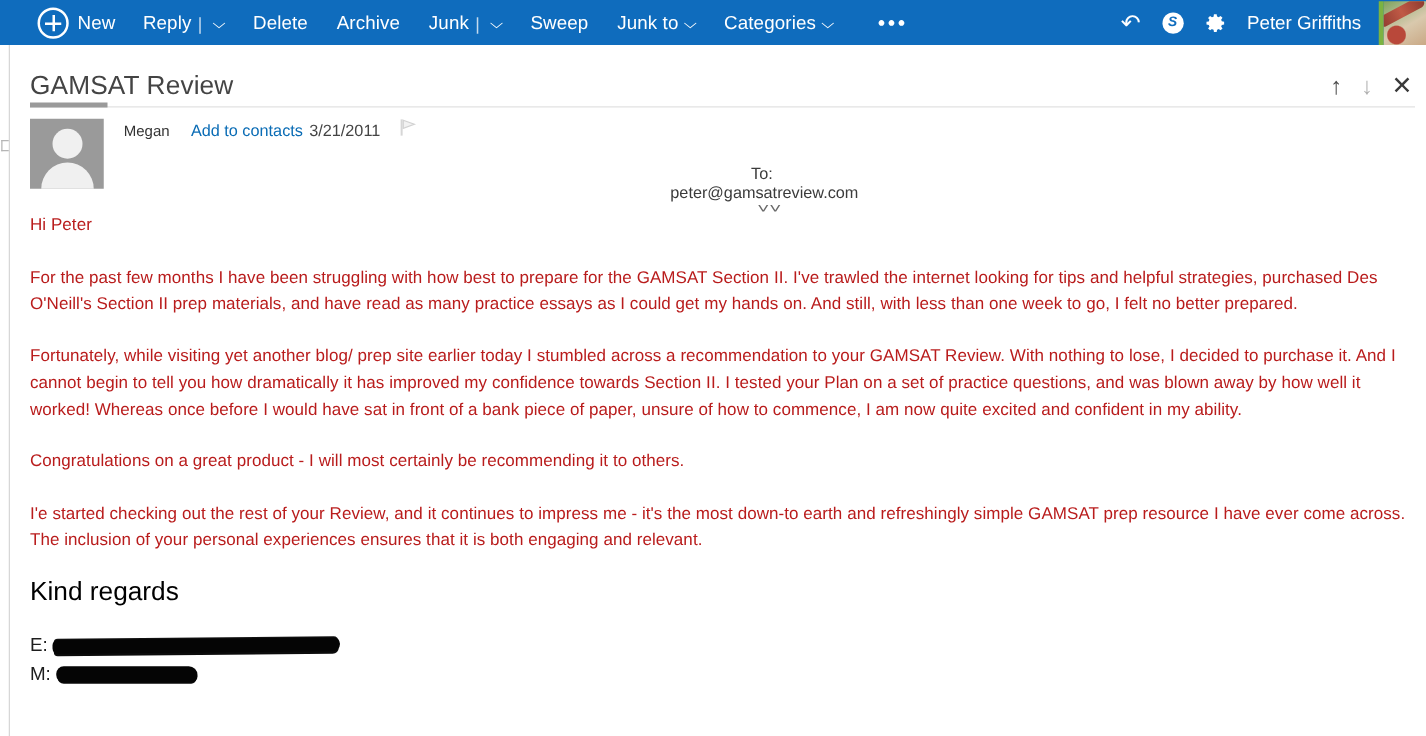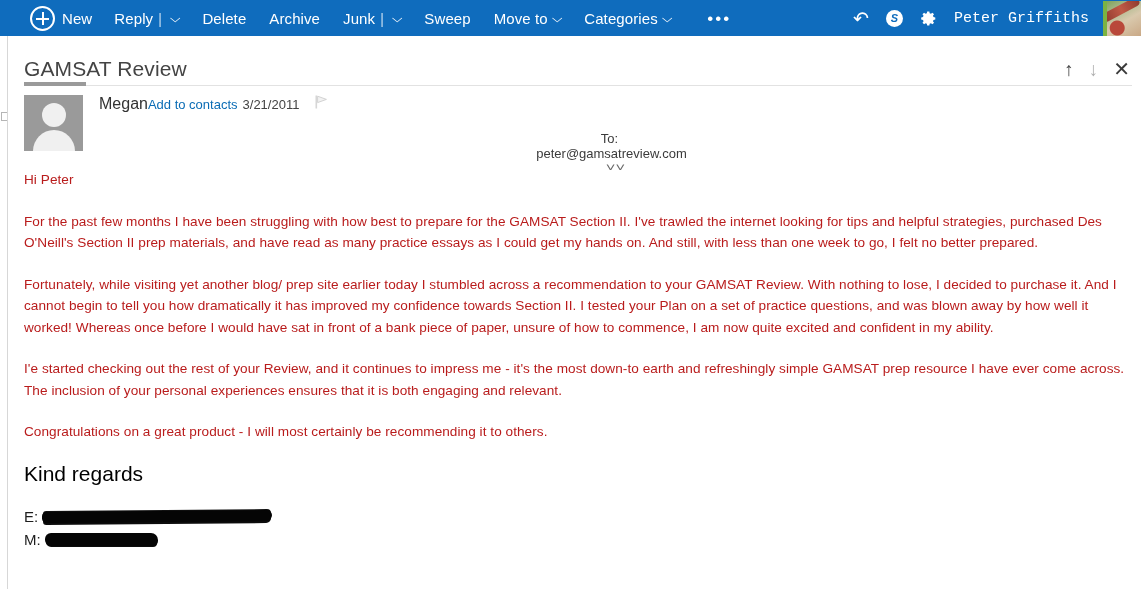--- a/index.html
+++ b/index.html
@@ -108,21 +108,20 @@
     line-height: 17px;
     text-align: center;
     display: block;
   }
   .gear-ic svg { display:block; }
   .user-name {
     color: #ffffff;
     font-size: 15px;
     margin-right: 14px;
     white-space: nowrap;
-    font-family: Liberation Mono, monospace;
   }
   .avatar-photo {
     width: 34px;
     height: 36px;
     flex: none;
     background:
       radial-gradient(circle at 30% 75%, #b9483a 0 7px, transparent 8px),
       linear-gradient(150deg, #7fa35b 0%, #a8b88a 25%, #d9c9ad 55%, #c9a784 100%);
     position: relative;
     overflow: hidden;
@@ -252,22 +251,23 @@
     position: absolute;
     left: 75px; top: 0;
     right: 0;
   }
   .line1 {
     display: flex;
     align-items: baseline;
     height: 25px;
   }
   .sender-name {
-    font-size: 16px;
+    font-size: 12px;
     color: #333333;
+    margin-right: 17px;
     text-align: center;
   }
   .add-contacts {
     font-size: 13px;
     color: #0a6cb5;
     cursor: pointer;
   }
   .mail-date {
     font-size: 13px;
     color: #444444;
@@ -378,21 +378,21 @@
       <span>Junk</span>
       <span class="split">|</span>
       <span class="caret">⌵</span>
     </div>
 
     <div class="tb-item tb-gap">
       <span>Sweep</span>
     </div>
 
     <div class="tb-item tb-gap">
-      <span>Move to</span>
+      <span>Junk to</span>
       <span class="caret">⌵</span>
     </div>
 
     <div class="tb-item tb-gap-sm">
       <span>Categories</span>
       <span class="caret">⌵</span>
     </div>
 
     <div class="tb-item">
       <span class="dots">•••</span>
@@ -457,22 +457,22 @@
         <span>peter@gamsatreview.com</span>
         <span class="dbl-chev">˅˅</span>
       </div>
     </div>
   </div>
 
   <div class="body-wrap">
     <p class="p p-greet">Hi Peter</p>
     <p class="p">For the past few months I have been struggling with how best to prepare for the GAMSAT Section II. I've trawled the internet looking for tips and helpful strategies, purchased Des O'Neill's Section II prep materials, and have read as many practice essays as I could get my hands on. And still, with less than one week to go, I felt no better prepared.</p>
     <p class="p">Fortunately, while visiting yet another blog/ prep site earlier today I stumbled across a recommendation to your GAMSAT Review. With nothing to lose, I decided to purchase it. And I cannot begin to tell you how dramatically it has improved my confidence towards Section II. I tested your Plan on a set of practice questions, and was blown away by how well it worked! Whereas once before I would have sat in front of a bank piece of paper, unsure of how to commence, I am now quite excited and confident in my ability.</p>
+    <p class="p">Congratulations on a great product - I will most certainly be recommending it to others.</p>
     <p class="p">I'e started checking out the rest of your Review, and it continues to impress me - it's the most down-to earth and refreshingly simple GAMSAT prep resource I have ever come across. The inclusion of your personal experiences ensures that it is both engaging and relevant.</p>
-    <p class="p">Congratulations on a great product - I will most certainly be recommending it to others.</p>
     <p class="p-kind">Kind regards</p>
 
     <div class="sig">
       <div class="sig-line">
         <span class="sig-key">E:</span>
         <span class="redaction redact-email"></span>
       </div>
       <div class="sig-line">
         <span class="sig-key">M:</span>
         <span class="redaction redact-mobile"></span>

